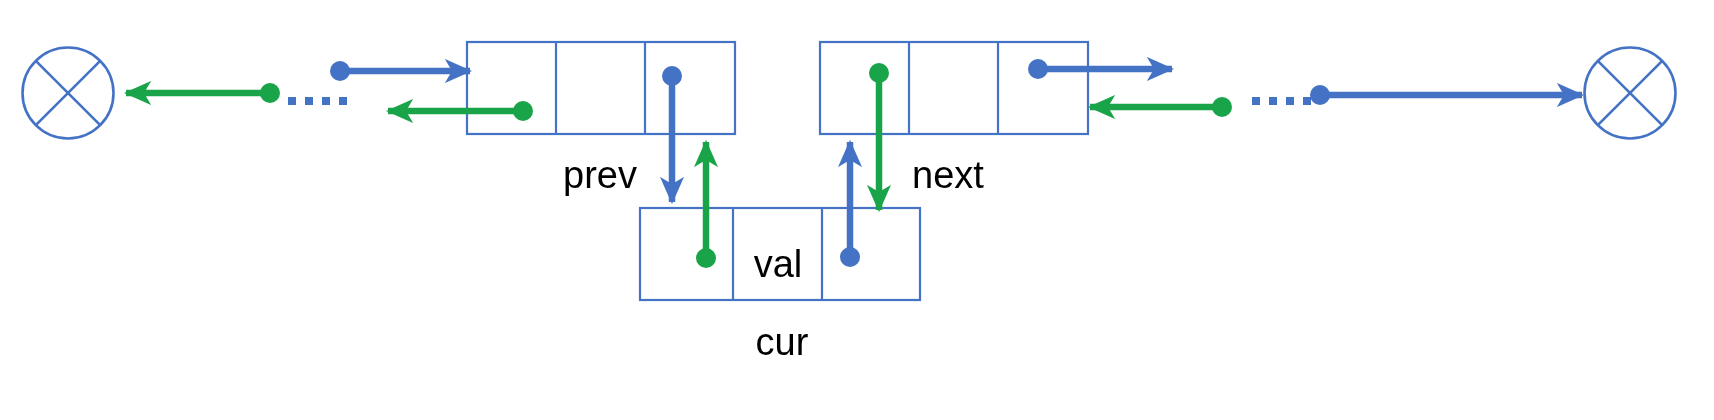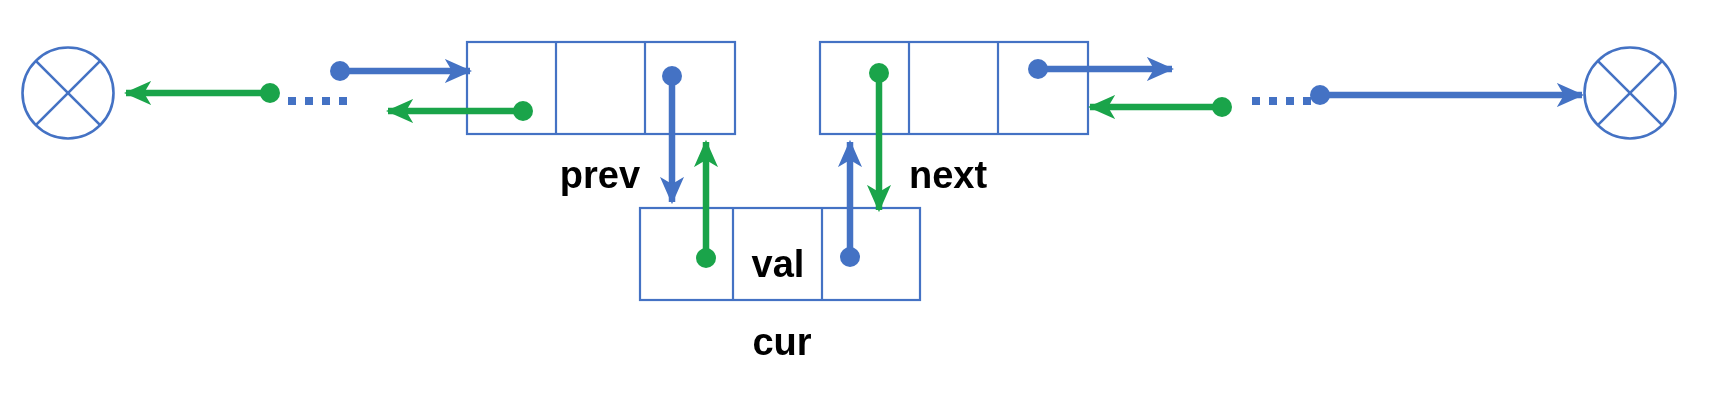--- a/index.html
+++ b/index.html
@@ -10,21 +10,20 @@
   }
   body {
     font-family: "Liberation Sans", sans-serif;
   }
   #canvas-wrap {
     position: relative;
     width: 1714px;
     height: 384px;
     background: #ffffff;
     overflow: hidden;
-    font-weight: bold;
   }
   #diagram-svg {
     position: absolute;
     left: 0;
     top: 0;
     width: 1714px;
     height: 420px;
     display: block;
   }
   .node-label {

